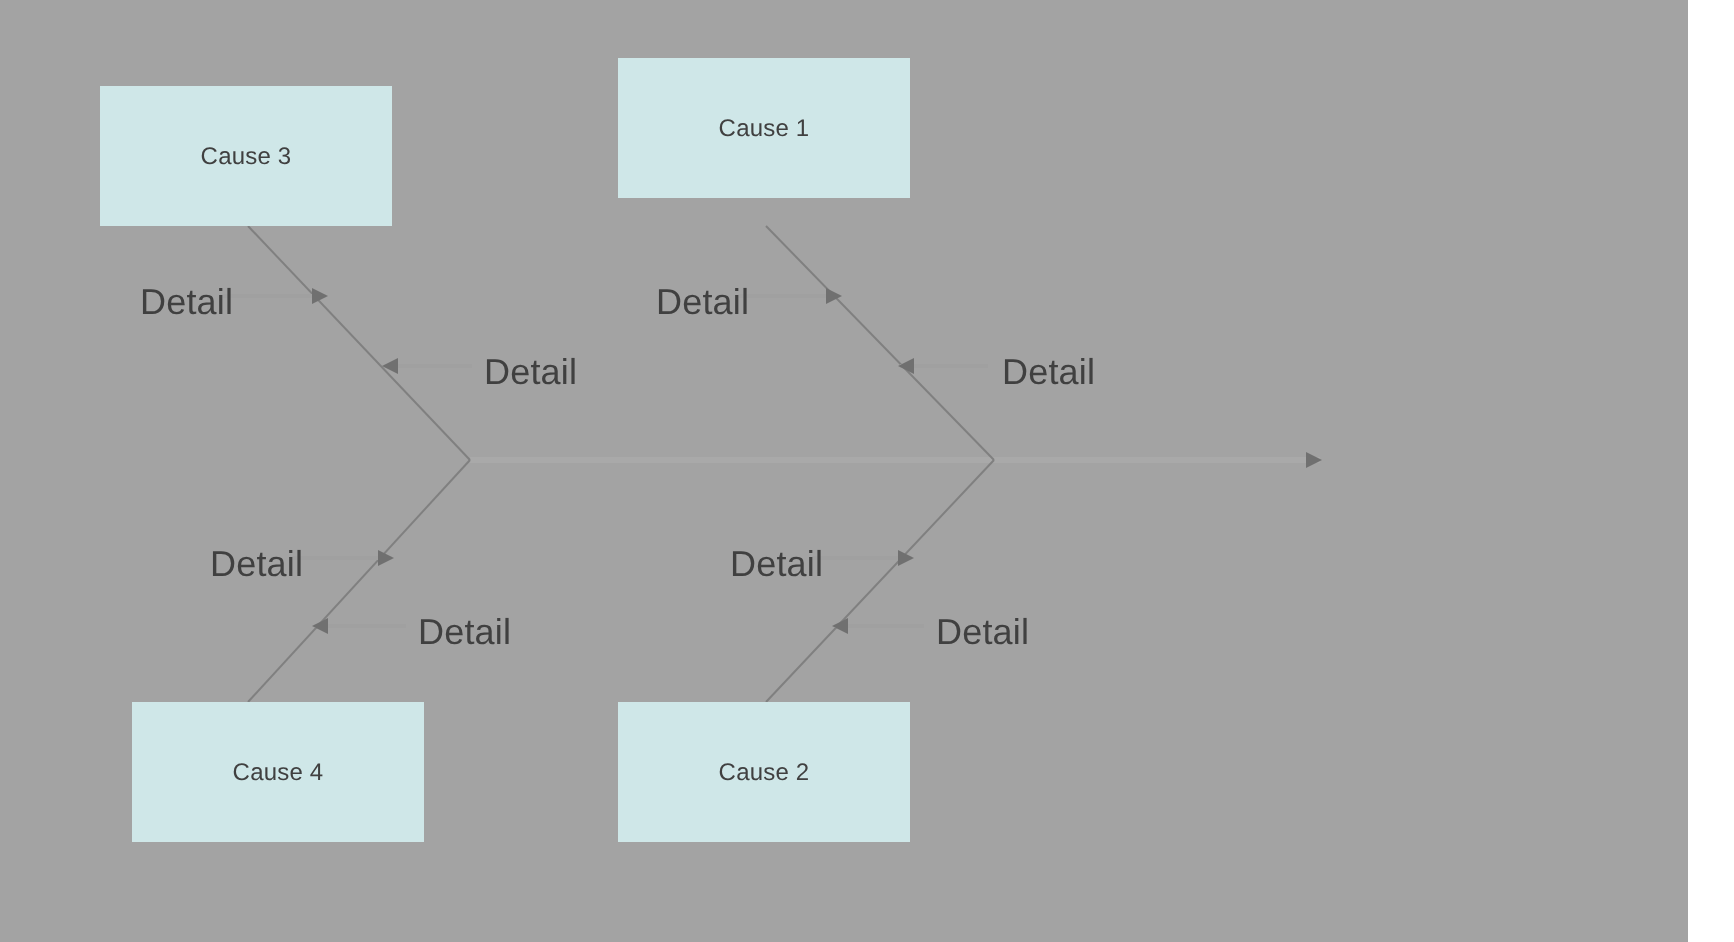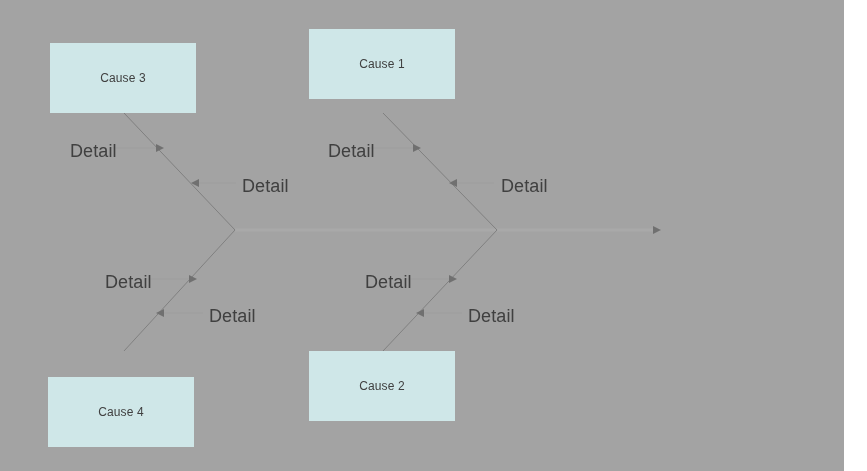--- a/index.html
+++ b/index.html
@@ -86,21 +86,21 @@
   </svg>
 
   <div class="node-box" style="left:50px; top:43px; width:146px; height:70px;">
     <span>Cause 3</span>
   </div>
 
   <div class="node-box" style="left:309px; top:29px; width:146px; height:70px;">
     <span>Cause 1</span>
   </div>
 
-  <div class="node-box" style="left:48px; top:351px; width:146px; height:70px;margin-top:26px;">
+  <div class="node-box" style="left:66px; top:351px; width:146px; height:70px;">
     <span>Cause 4</span>
   </div>
 
   <div class="node-box" style="left:309px; top:351px; width:146px; height:70px;">
     <span>Cause 2</span>
   </div>
 
 
   <div class="detail-label" style="left:70px; top:141px;">Detail</div>
   <div class="detail-label" style="left:242px; top:176px;">Detail</div>

